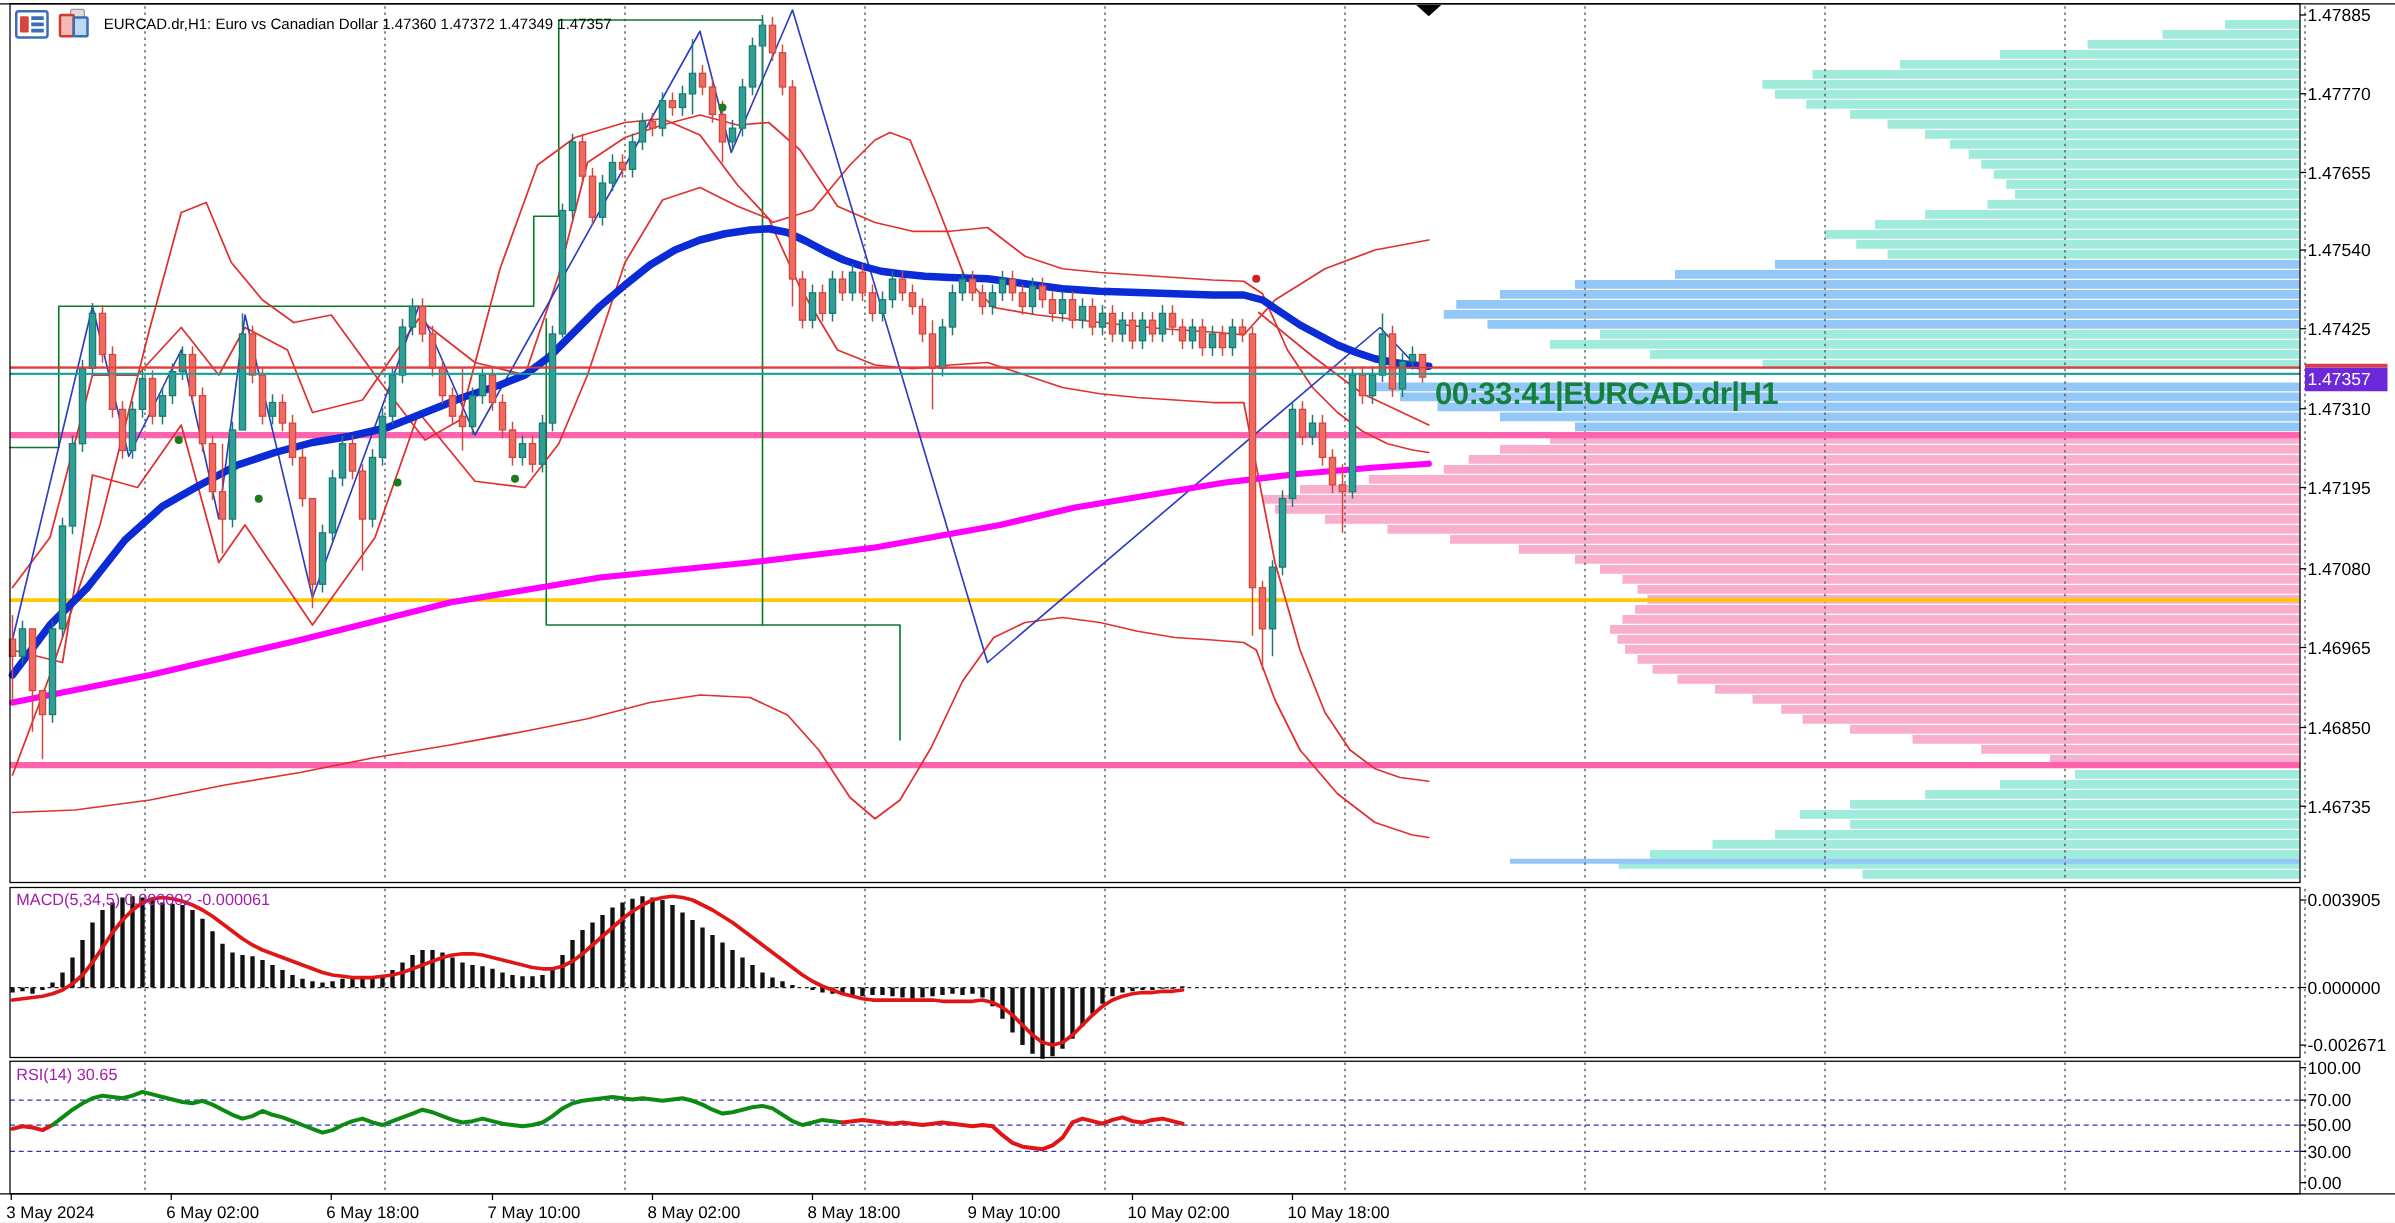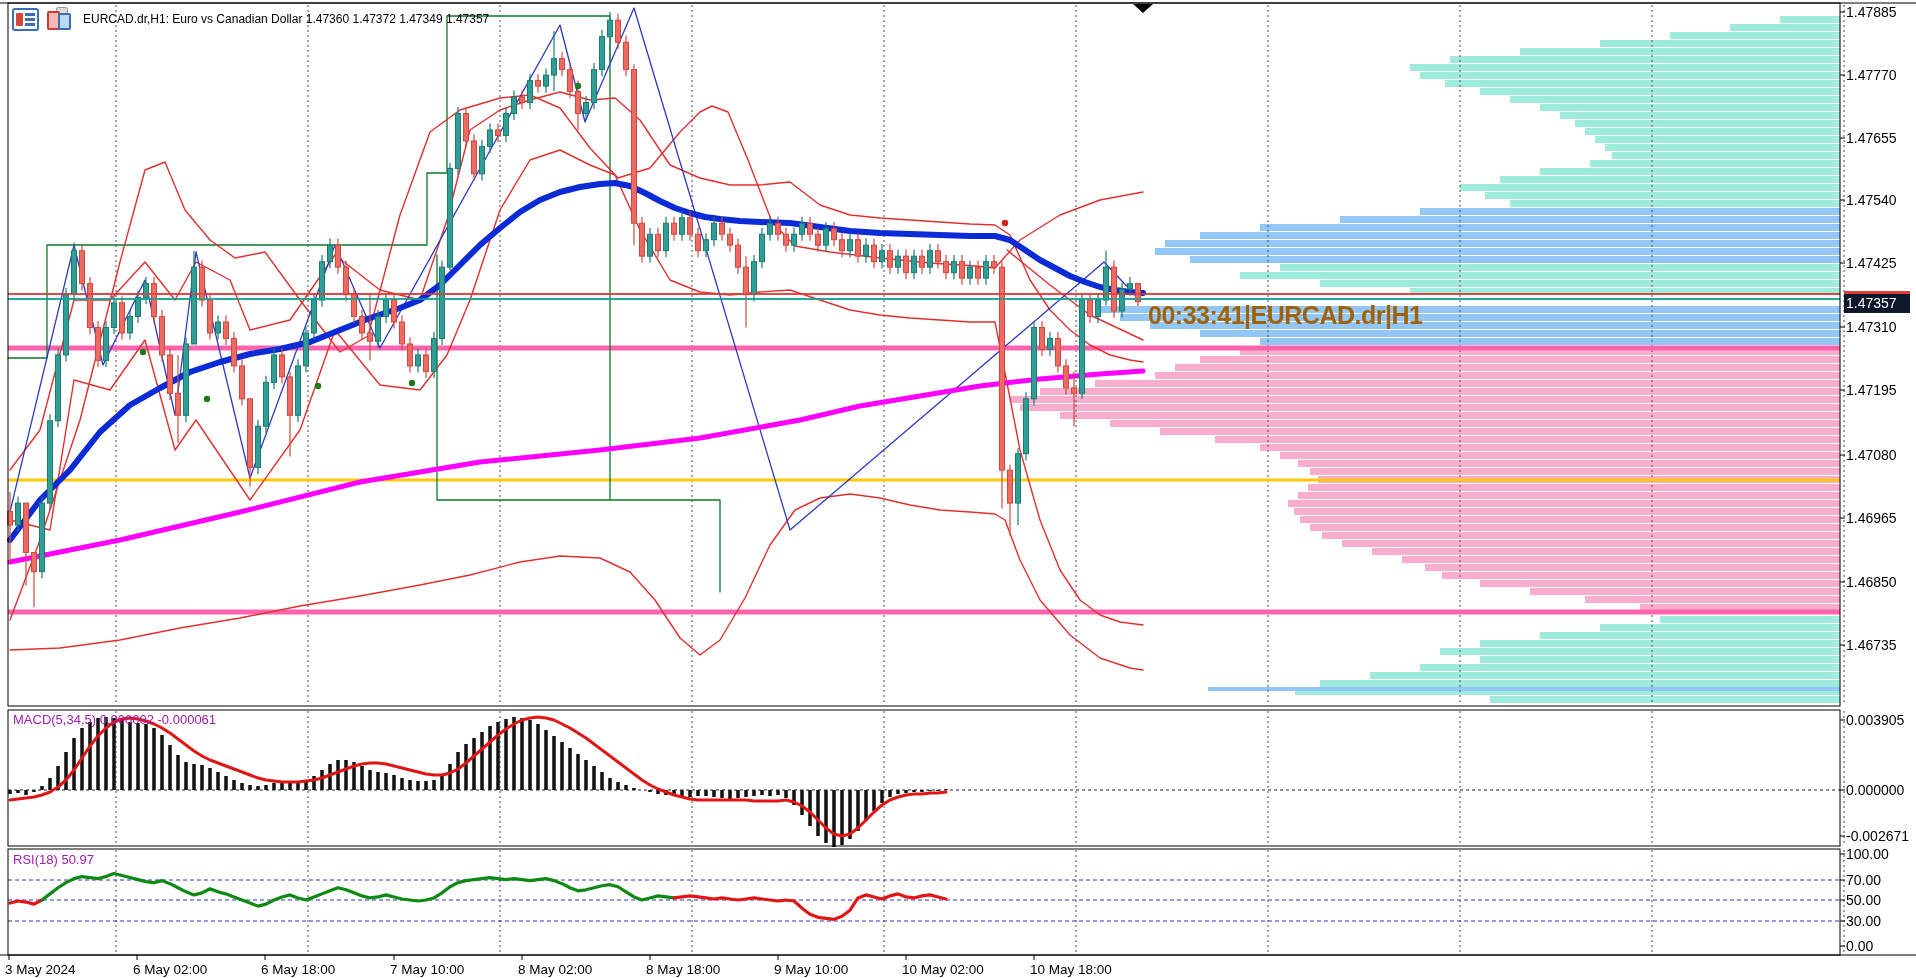--- a/index.html
+++ b/index.html
@@ -10,28 +10,28 @@
   .ticon{width:27px;height:23px;border:2px solid #3a6fb5;border-radius:3px;background:#fff;
          display:flex;align-items:center;justify-content:center;gap:2px;padding:2px;box-sizing:border-box;}
   .ticon .colL{width:8px;height:13px;background:#d8453c;border-radius:1px;}
   .ticon .colR{display:flex;flex-direction:column;gap:2px;}
   .ticon .colR i{display:block;width:10px;height:3px;background:#3a6fb5;}
   .ticon2{position:relative;width:28px;height:24px;}
   .ticon2 .pgR{position:absolute;left:0;top:4px;width:13px;height:19px;background:#f6b8b2;border:2px solid #cc3b30;border-radius:2px;box-sizing:border-box;}
   .ticon2 .pgB{position:absolute;left:11px;top:6px;width:13px;height:17px;background:#bcd8f2;border:2px solid #3a6fb5;border-radius:2px;box-sizing:border-box;}
   .ticon2 .tab{position:absolute;left:9px;top:0;width:10px;height:7px;background:#dcdcdc;border:1px solid #9a9a9a;border-radius:2px;}
   .title-text{font-size:12px;color:#000;white-space:nowrap;}
-  .countdown{position:absolute;left:1148px;top:301px;font-size:25px;font-weight:700;color:#a16207;
+  .countdown{position:absolute;left:1148px;top:301px;font-size:25px;font-weight:700;color:#15803d;
              letter-spacing:-0.5px;white-space:nowrap;z-index:4;text-align:center;}
   .pane-label{position:absolute;font-size:13px;color:#a21caf;z-index:4;white-space:nowrap;}
   .macd-label{left:13px;top:712px;}
   .rsi-label{left:13px;top:852px;}
   .price-tag{position:absolute;left:1844px;top:291px;width:66px;z-index:6;}
   .price-tag .red-top{height:3px;background:#e03c3c;}
-  .price-tag .box{background:#0f172a;color:#fff;font-size:14px;text-align:center;padding:1px 16px 2px 2px;}
+  .price-tag .box{background:#6d28d9;color:#fff;font-size:14px;text-align:center;padding:1px 16px 2px 2px;}
 </style>
 </head>
 <body>
 
 <div class="root">
   <svg id="cv" width="1916" height="978">
       <rect x="0" y="0" width="1916" height="978" fill="#ffffff"></rect>
       <rect x="1780" y="16" width="60" height="7" fill="#9febdc"></rect>
       <rect x="1730" y="24" width="110" height="7" fill="#9febdc"></rect>
       <rect x="1670" y="32" width="170" height="7" fill="#9febdc"></rect>
@@ -656,19 +656,19 @@
     <span class="ticon2">
       <span class="tab"></span>
         <span class="pgR"></span>
         <span class="pgB"></span>
     </span>
     <span class="title-text">EURCAD.dr,H1:  Euro vs Canadian Dollar   1.47360 1.47372 1.47349 1.47357</span>
   </div>
 
   <div class="countdown">00:33:41|EURCAD.dr|H1</div>
   <div class="pane-label macd-label">MACD(5,34,5) 0.000002 -0.000061</div>
-  <div class="pane-label rsi-label">RSI(18) 50.97</div>
+  <div class="pane-label rsi-label">RSI(14) 30.65</div>
 
   <div class="price-tag">
     <div class="red-top"></div>
     <div class="box">1.47357</div>
   </div>
 </div>
 
 </body></html>

